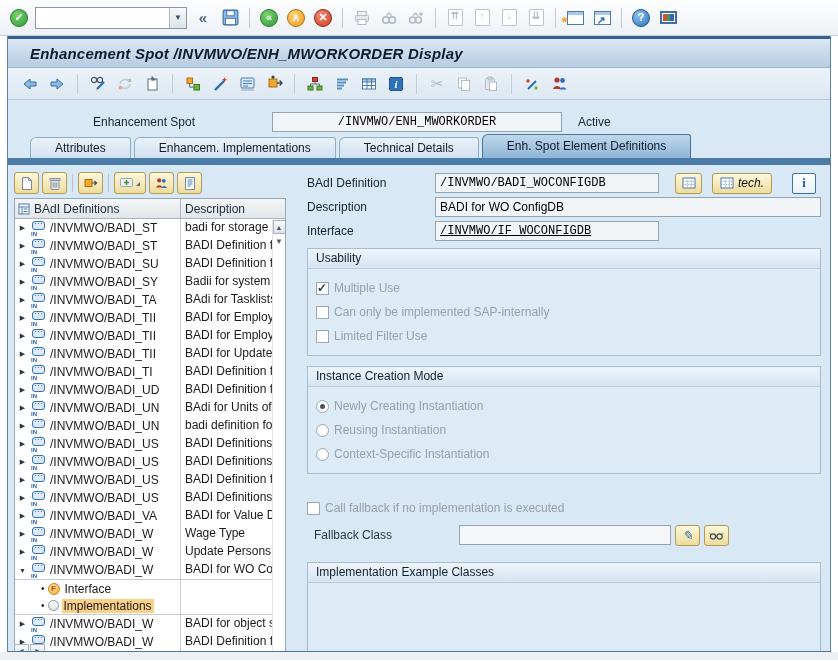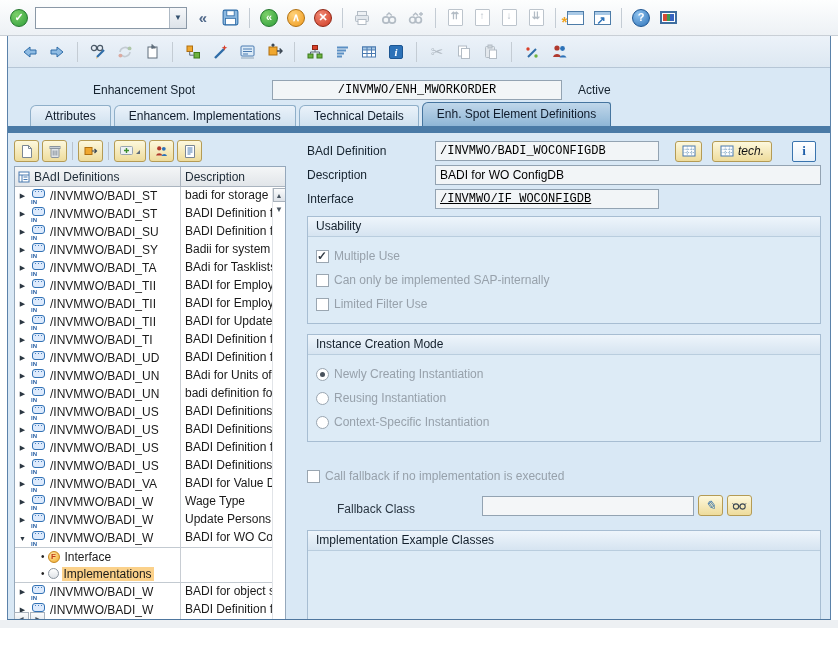--- a/index.html
+++ b/index.html
@@ -48,21 +48,21 @@
   .es-area { height:34px; padding:9px 6px 0 8px; display:flex; align-items:center;text-align:center; }
   .es-label { width:256px; color:#16232f; }
   .field { height:20px; border:1px solid #93a3b2; background:#f2f5f7; padding:0 4px; line-height:18px;
     color:#000; overflow:hidden; white-space:nowrap; }
   .mono { font-family:"Liberation Mono","DejaVu Sans Mono",monospace; font-size:12px; }
   .es-field { width:290px; }
   .es-status { margin-left:16px; color:#16232f; }
 
   
   .tabstrip { height:24px; display:flex; align-items:flex-end; gap:3px; padding-left:22px; }
-  .tab { height:21px; padding:0 14px; line-height:20px; border:1px solid #8fafc9; border-bottom:none;
+  .tab { height:21px; padding:0 24px; line-height:20px; border:1px solid #8fafc9; border-bottom:none;
     border-radius:6px 3px 0 0; background:linear-gradient(#eaf2fa,#d0e1ef); color:#101c2c; cursor:default; }
   .tab.active { height:24px; line-height:23px; background:linear-gradient(#c0d7ea,#8fb6d6);
     border-color:#46759f; font-weight:normal; }
   .tabband { height:7px; background:#4a7aa6; }
   .tabbody { height:486px; display:flex; overflow:hidden; }
 
   
   .left { width:287px; flex:none; position:relative; padding:5px 0 8px 6px; }
   .tree-toolbar { height:26px; display:flex; align-items:center; gap:3px; }
   .ybtn { width:25px; height:22px; border:1px solid #b49b55; border-radius:3px;
@@ -125,21 +125,21 @@
   .opt { display:flex; align-items:center; height:24px; color:#97a1ab; }
   .cb { width:13px; height:13px; border:1px solid #9aa6b1; background:#fff; margin-right:5px; flex:none;
     position:relative; }
   .cb.on::after { content:"✓"; position:absolute; left:0px; top:-2px; font-size:12px; font-weight:bold; color:#333c45; }
   .rb { width:13px; height:13px; border:1px solid #9aa6b1; border-radius:50%; background:#fff; margin-right:5px;
     flex:none; position:relative; }
   .rb.on::after { content:""; position:absolute; left:3px; top:3px; width:5px; height:5px; border-radius:50%;
     background:#49525c; }
 
   .fallback { margin-top:22px; }
-  .fb-class { display:flex; align-items:flex-end; height:26px; margin-top:2px;margin-left:23px; }
+  .fb-class { display:flex; align-items:center; height:26px; margin-top:2px; }
   .fb-label { width:152px; flex:none; padding-left:7px; color:#2a3642; }
   .fb-field { width:212px; background:#f4f6f8; }
   .minibtn { width:25px; height:21px; margin-left:4px; }
   .pencil { color:#2f6da8; font-size:13px; }
 
   .examples { margin-top:14px; height:112px; }
 
   
   .statusbar { height:8px; background:#edf0f3; }
 
@@ -235,20 +235,23 @@
   <div class="tbtn">
       <span class="circ blue">?</span>
     </div>
   <div class="tbtn">
       <span class="monitor"></span>
     </div>
 </div>
 
 <div class="mainframe">
 
+  <div class="titlebar">
+    <span class="t">Enhancement Spot /INVMWO/ENH_MWORKORDER Display</span>
+  </div>
 
   <div class="apptoolbar">
     <div class="aico">
       <svg width="18" height="18" viewBox="0 0 18 18">
           <path d="M9 4 L3 9 L9 14 V11 H15 V7 H9 Z" fill="#8ebbe3" stroke="#2f6da8"></path>
         </svg>
     </div>
     <div class="aico">
       <svg width="18" height="18" viewBox="0 0 18 18">
           <path d="M9 4 L15 9 L9 14 V11 H3 V7 H9 Z" fill="#8ebbe3" stroke="#2f6da8"></path>

